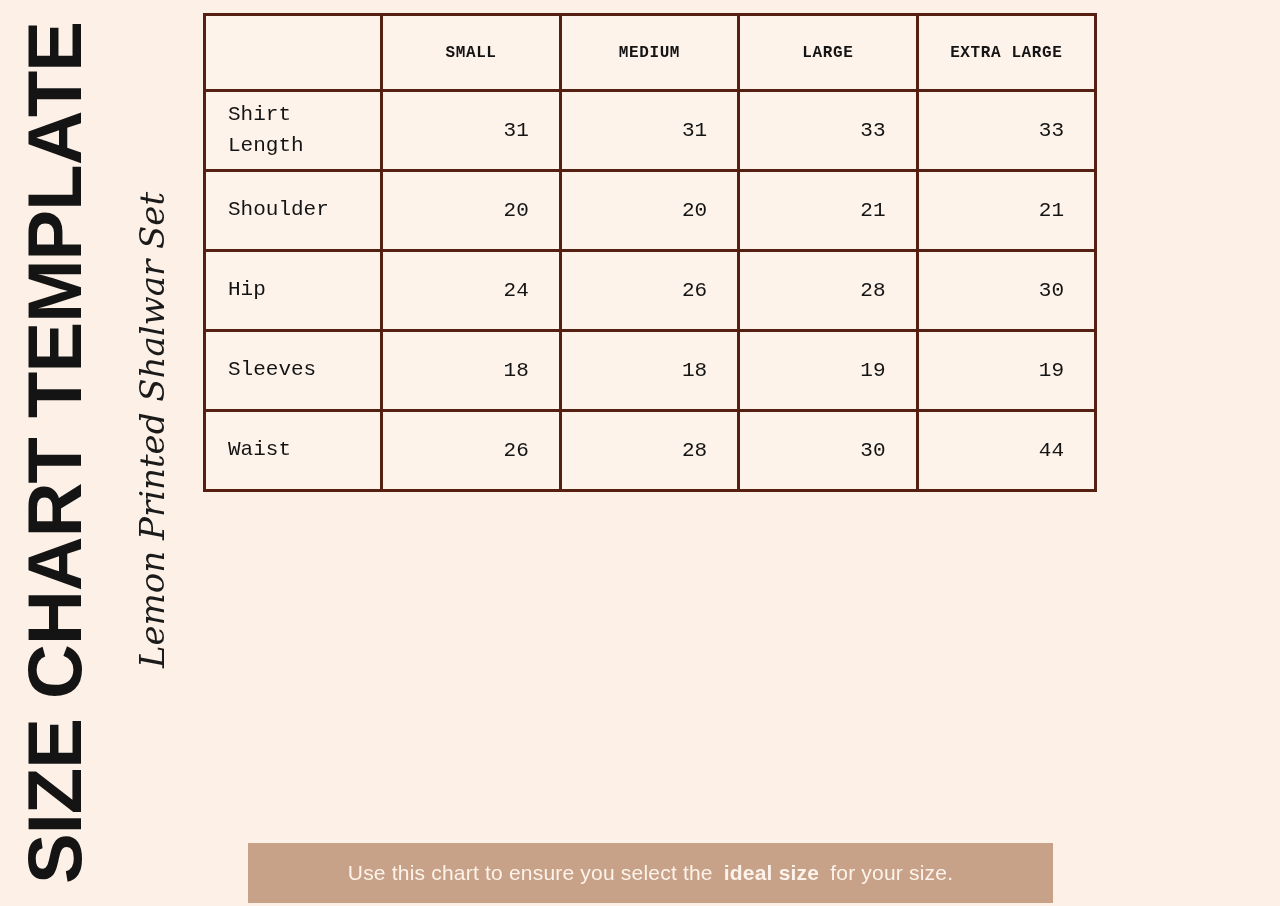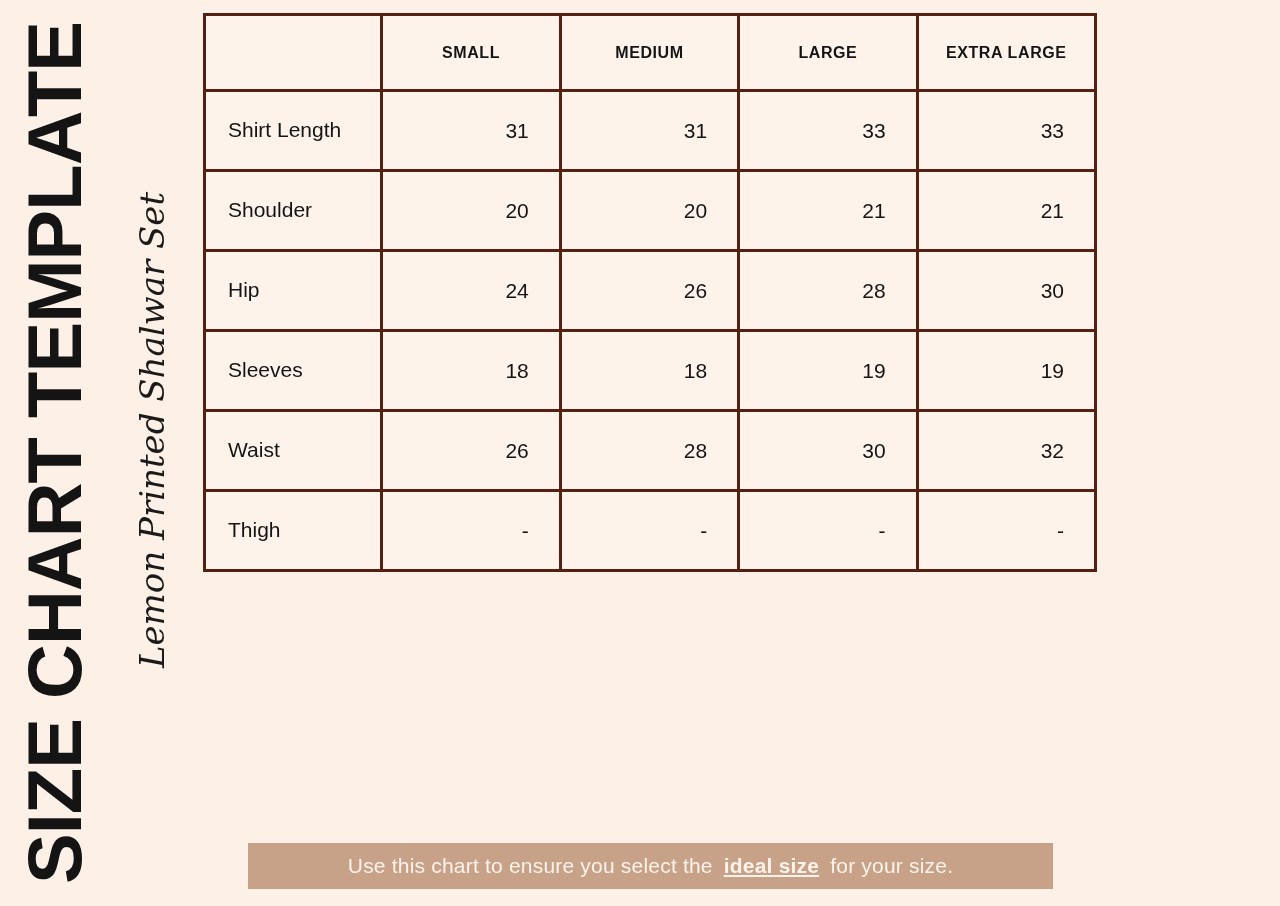--- a/index.html
+++ b/index.html
@@ -65,20 +65,21 @@
     position: absolute;
     left: 203px;
     top: 13px;
     width: 894px;
   }
   table.size-chart {
     border-collapse: collapse;
     width: 894px;
     table-layout: fixed;
     background: #0ea5e9;
+    font-family: Liberation Mono, monospace;
   }
   table.size-chart th,
   table.size-chart td {
     border: 3px solid #551f11;
     background: #fdf3ea;
     box-sizing: border-box;
   }
   
   table.size-chart thead th {
     height: 76px;
@@ -113,33 +114,32 @@
   
   col.c-label { width: 170px; }
   col.c-size  { width: 171px; }
 
   
   #footer-note {
     position: absolute;
     left: 248px;
     top: 843px;
     width: 805px;
-    height: 46px;
+    height: 60px;
     background: #c8a288;
     display: flex;
     align-items: center;
     justify-content: center;
     color: #fdf3ea;
     font-size: 21px;
     letter-spacing: 0.2px;
   }
   #footer-note .strong {
     font-weight: bold;
     margin: 12px 5px;
-    text-decoration: underline;
   }
   #footer-note .seg { white-space: pre; }
 </style>
 </head>
 <body>
 
 <div id="vertical-title-wrap">
   <div id="vertical-title">SIZE CHART TEMPLATE</div>
 </div>
 
@@ -192,28 +192,21 @@
         <td class="val">18</td>
         <td class="val">18</td>
         <td class="val">19</td>
         <td class="val">19</td>
       </tr>
       <tr>
         <td class="label">Waist</td>
         <td class="val">26</td>
         <td class="val">28</td>
         <td class="val">30</td>
-        <td class="val">32</td>
-      </tr>
-      <tr>
-        <td class="label">Thigh</td>
-        <td class="val">-</td>
-        <td class="val">-</td>
-        <td class="val">-</td>
-        <td class="val">-</td>
+        <td class="val">44</td>
       </tr>
     </tbody>
   </table>
 </div>
 
 <div id="footer-note">
   <span class="seg">Use this chart to ensure you select the </span>
     <span class="strong">ideal size</span>
     <span class="seg"> for your size.</span>
 </div>

